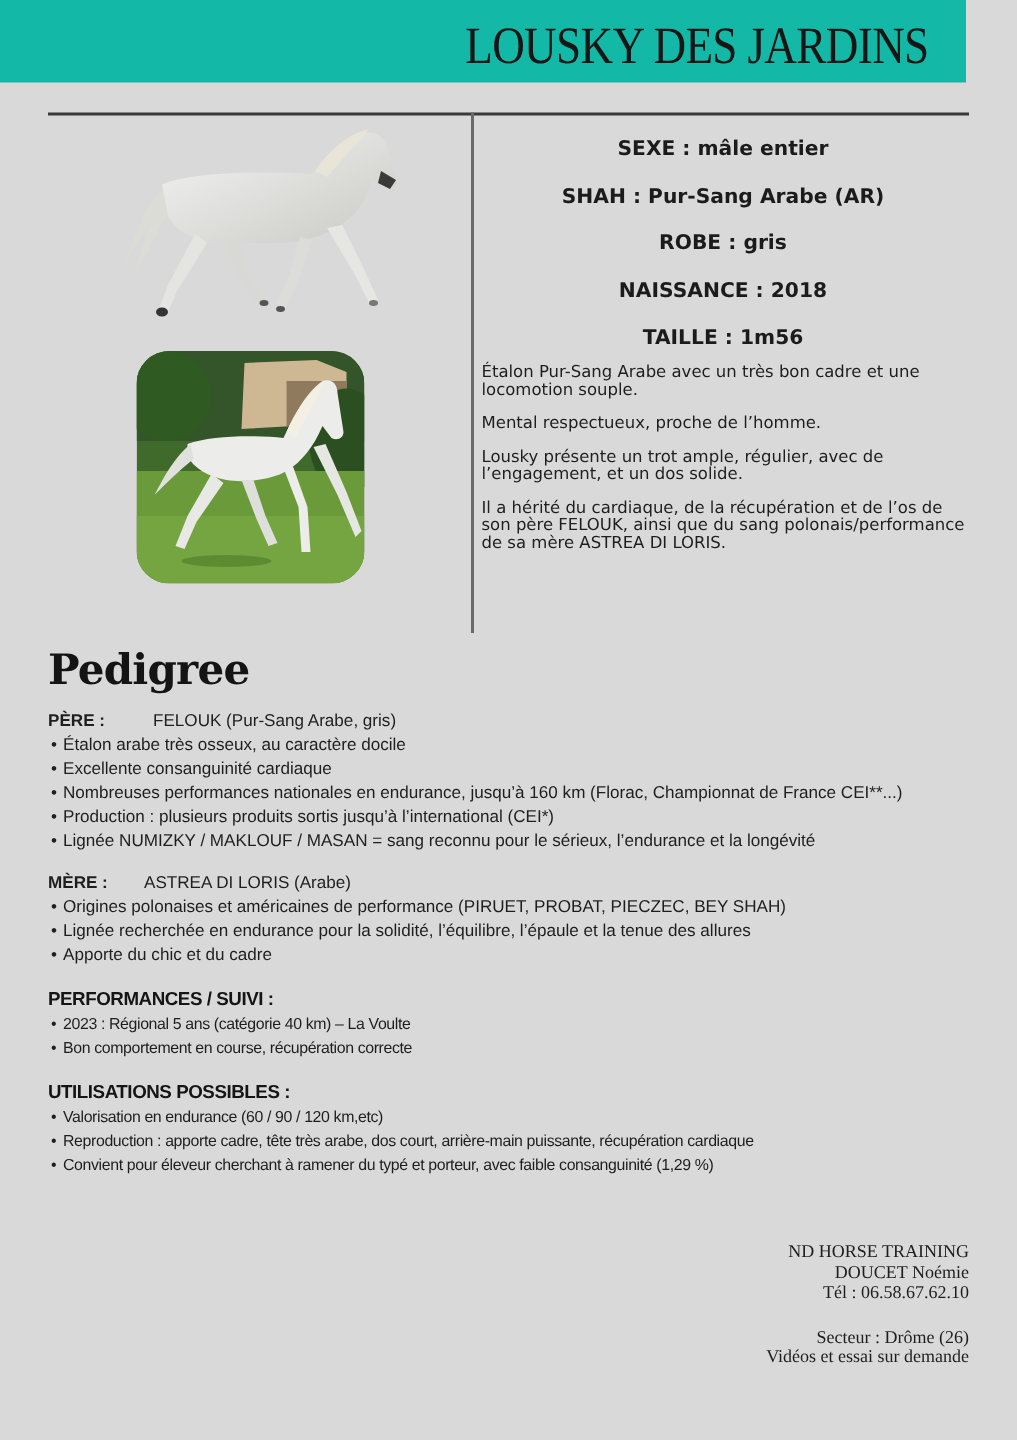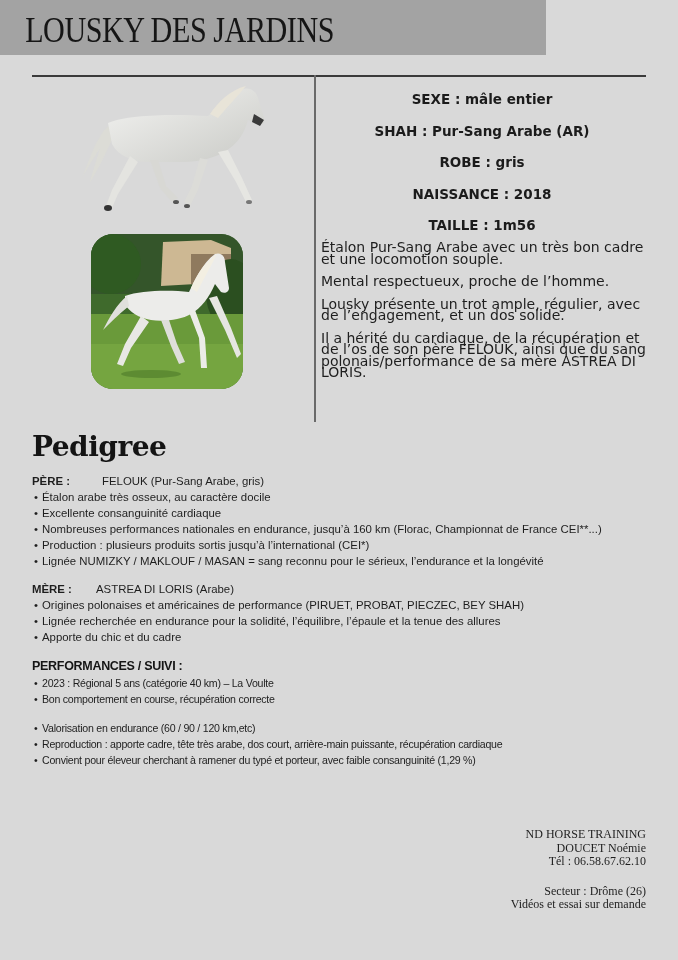--- a/index.html
+++ b/index.html
@@ -5,23 +5,23 @@
   * { margin: 0; padding: 0; box-sizing: border-box; }
   html, body { width: 678px; height: 960px; }
   body {
     background: #d9d9d9;
     font-family: "Liberation Sans", "DejaVu Sans", sans-serif;
     color: #1a1a1a;
     position: relative;
     overflow: hidden;
   }
   .header {
-    position: absolute; left: 0; top: 0; width: 546px; height: 55px;
-    background: #a3a3a3;
-    display: flex; align-items: center; justify-content: flex-start;
+    position: absolute; left: 0; top: 0; width: 644px; height: 55px;
+    background: #14b8a6;
+    display: flex; align-items: center; justify-content: flex-end;
   }
   .title {
     font-family: "Liberation Serif", "DejaVu Serif", serif;
     font-size: 35px; font-weight: normal; letter-spacing: -0.5px;
     color: #161616;
     transform: scaleX(0.86);
     margin-top: 6px;
   }
   .hrule {
     position: absolute; left: 32px; top: 75px; width: 614px; height: 1.5px;
@@ -45,21 +45,21 @@
     text-align: center;
   }
   .fact {
     font-family: "DejaVu Sans", sans-serif;
     font-weight: bold; font-size: 13.5px; color: #1b1b1b;
     height: 31.5px; line-height: 22px;
   }
   .desc {
     position: absolute; left: 321px; top: 242px; width: 330px;
     font-family: "DejaVu Sans", sans-serif;
-    font-size: 14px; line-height: 11.5px; color: #1e1e1e;
+    font-size: 11px; line-height: 11.5px; color: #1e1e1e;
   }
   .desc p { margin-bottom: 11px; }
   
   .pedigree-title {
     position: absolute; left: 32px; top: 430px;
     font-family: "DejaVu Serif", serif; font-weight: bold;
     font-size: 28px; color: #141414; letter-spacing: -0.5px;
   }
   .section {
     position: absolute; left: 32px; width: 630px;
@@ -188,20 +188,21 @@
 
 <div class="section" style="top:658px;">
   <div class="caps-head">PERFORMANCES / SUIVI :</div>
   <ul class="bullets small">
     <li><span class="dot">•</span><span>2023 : Régional 5 ans (catégorie 40 km) – La Voulte</span></li>
     <li><span class="dot">•</span><span>Bon comportement en course, récupération correcte</span></li>
   </ul>
 </div>
 
 <div class="section" style="top:720px;">
+  <div class="caps-head">UTILISATIONS POSSIBLES :</div>
   <ul class="bullets small">
     <li><span class="dot">•</span><span>Valorisation en endurance (60 / 90 / 120 km,etc)</span></li>
     <li><span class="dot">•</span><span>Reproduction : apporte cadre, tête très arabe, dos court, arrière-main puissante, récupération cardiaque</span></li>
     <li><span class="dot">•</span><span>Convient pour éleveur cherchant à ramener du typé et porteur, avec faible consanguinité (1,29 %)</span></li>
   </ul>
 </div>
 
 <div class="contact">
   <div>ND HORSE TRAINING</div>
   <div>DOUCET Noémie</div>

